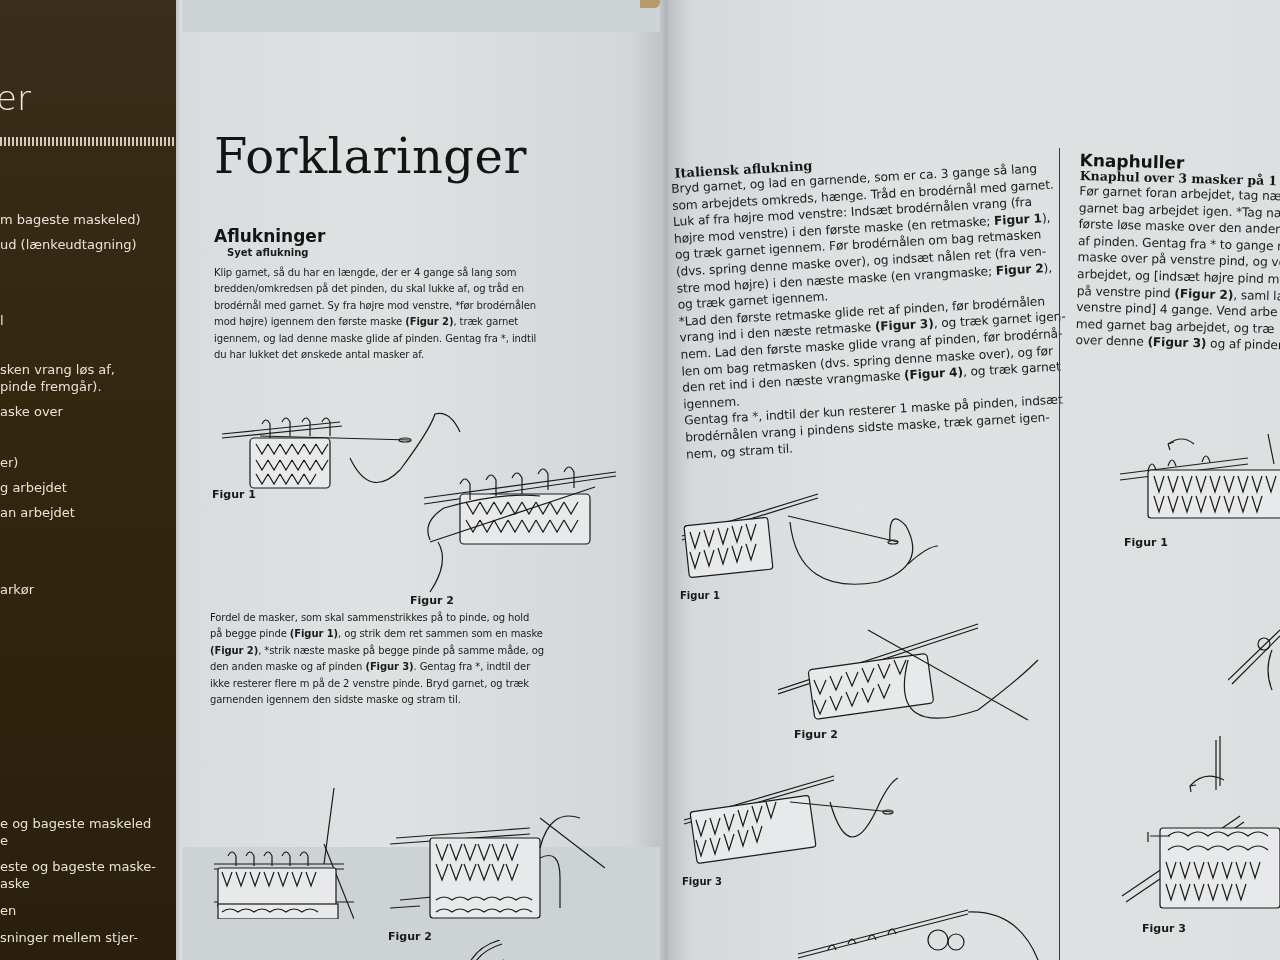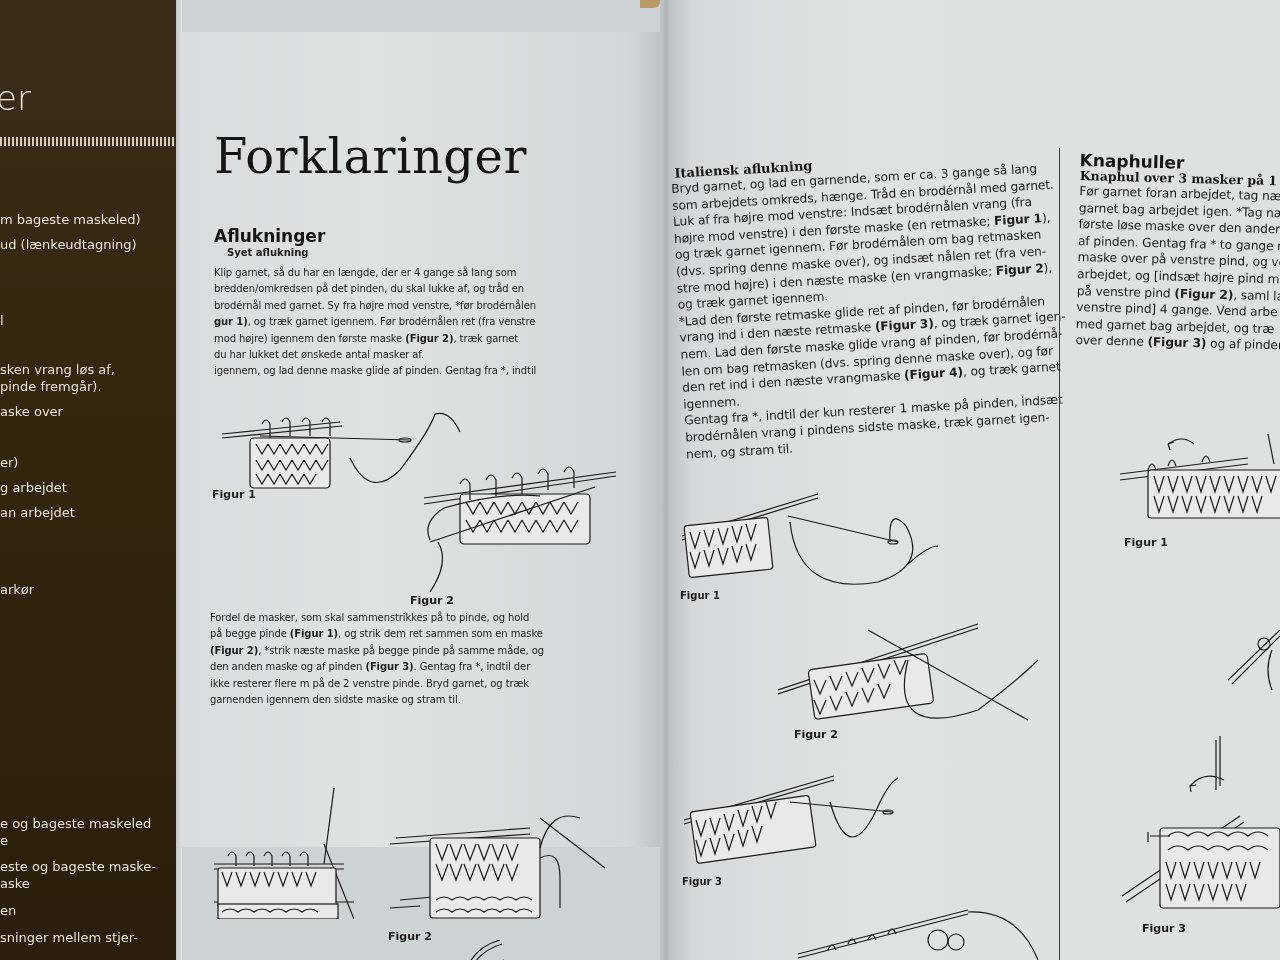--- a/index.html
+++ b/index.html
@@ -105,24 +105,23 @@
 <div class="page-left">
   <div class="page-title">Forklaringer</div>
 
   <div class="h2" style="left:34px; top:194px; font-size:17px;">Aflukninger</div>
   <div class="h3" style="left:47px; top:215px; font-size:10px;">Syet aflukning</div>
 
   <div class="body-text" style="left:34px; top:233px; width:440px;">
     <div>Klip garnet, så du har en længde, der er 4 gange så lang som</div>
     <div>bredden/omkredsen på det pinden, du skal lukke af, og tråd en</div>
     <div>brodérnål med garnet. Sy fra højre mod venstre, *før brodérnålen</div>
-    <div><b>gur 1)</b><span>, og træk garnet igennem. Før brodérnålen ret (fra venstre</span></div>
     <div><span>mod højre) igennem den første maske </span><b>(Figur 2)</b><span>, træk garnet</span></div>
+    <div>igennem, og lad denne maske glide af pinden. Gentag fra *, indtil</div>
     <div>du har lukket det ønskede antal masker af.</div>
-    <div>igennem, og lad denne maske glide af pinden. Gentag fra *, indtil</div>
   </div>
 
   <div class="illustration" style="left:40px; top:378px; width:260px; height:80px;">
     <svg viewBox="0 0 260 80" fill="none" stroke="#1a1a1a" stroke-width="1.2">
       <line x1="2" y1="24" x2="120" y2="12"></line>
       <line x1="2" y1="28" x2="122" y2="16"></line>
       <line x1="40" y1="26" x2="190" y2="30"></line>
       <ellipse cx="185" cy="30" rx="6" ry="2"></ellipse>
       <path d="M130 48 Q150 90 180 60 Q210 20 215 4 Q230 0 240 22"></path>
       <g>

